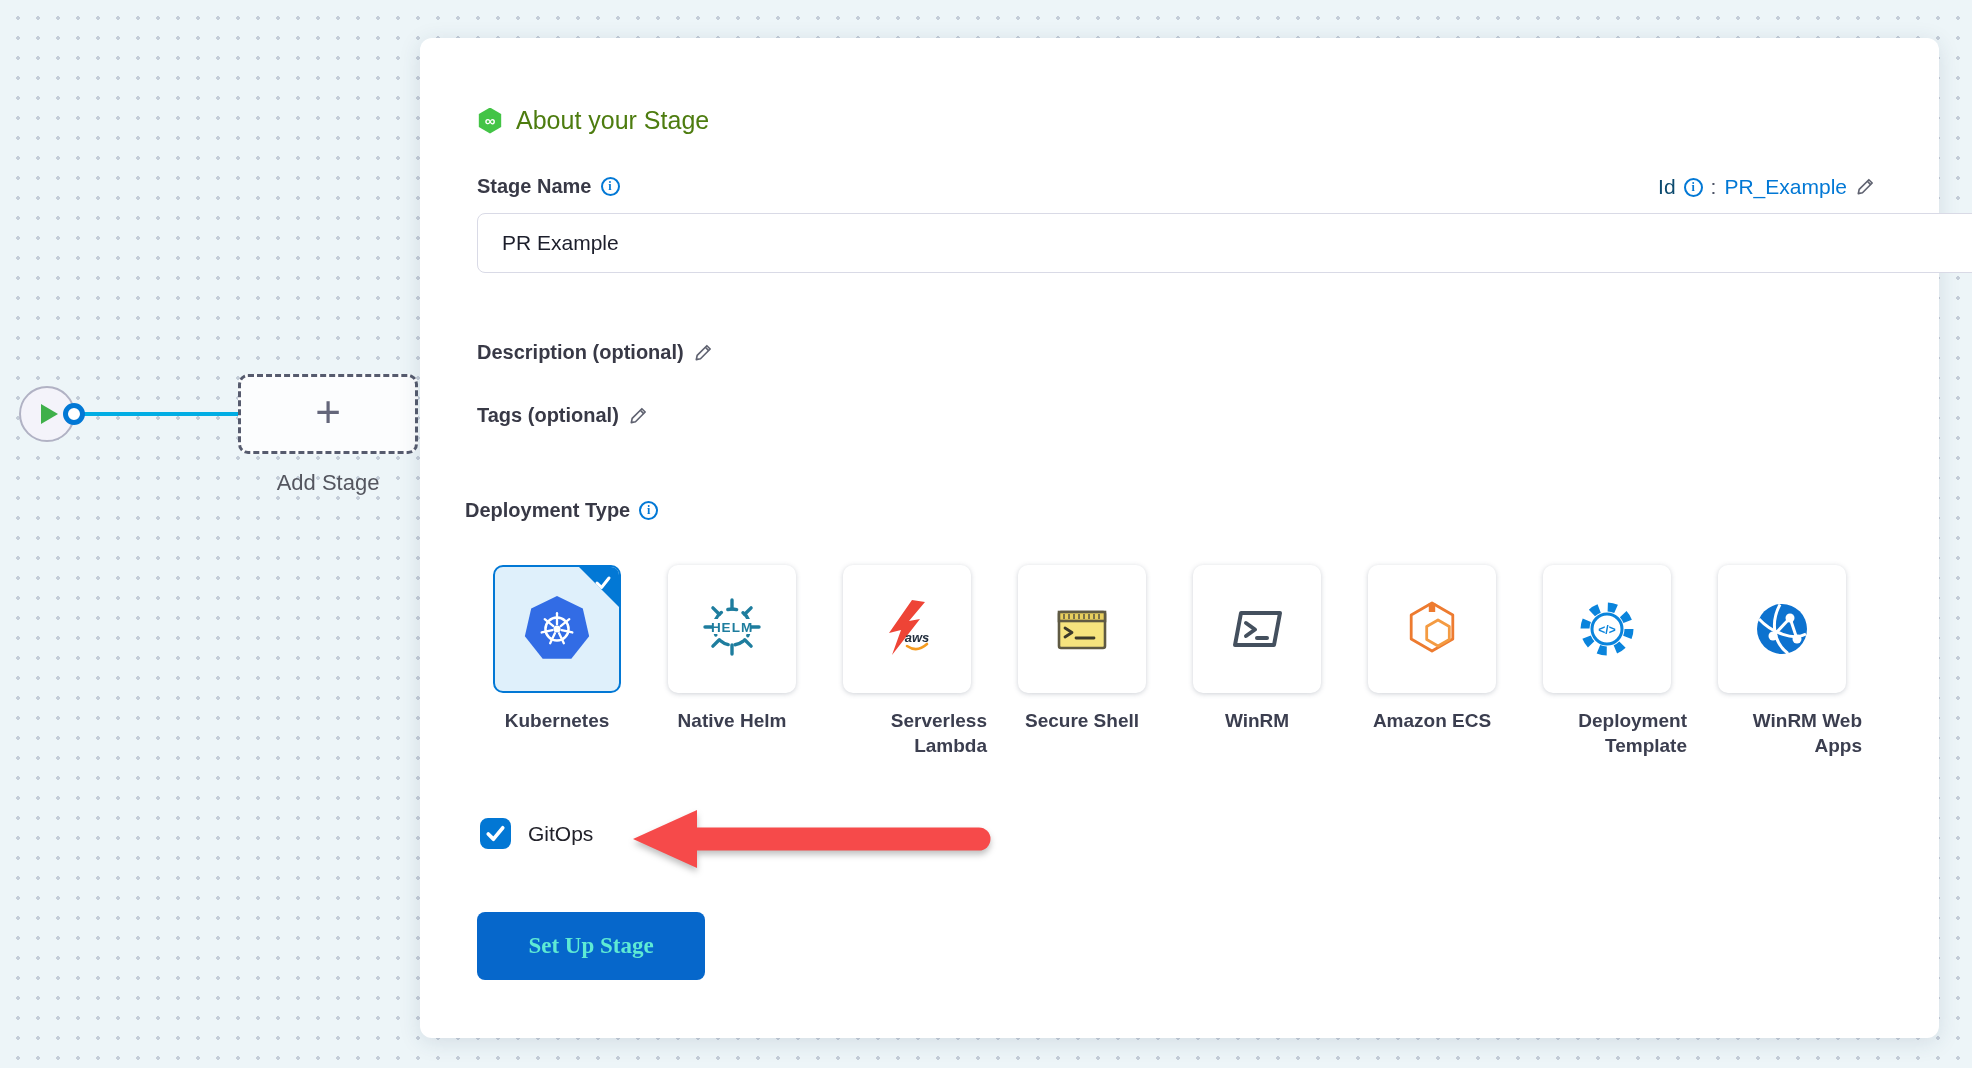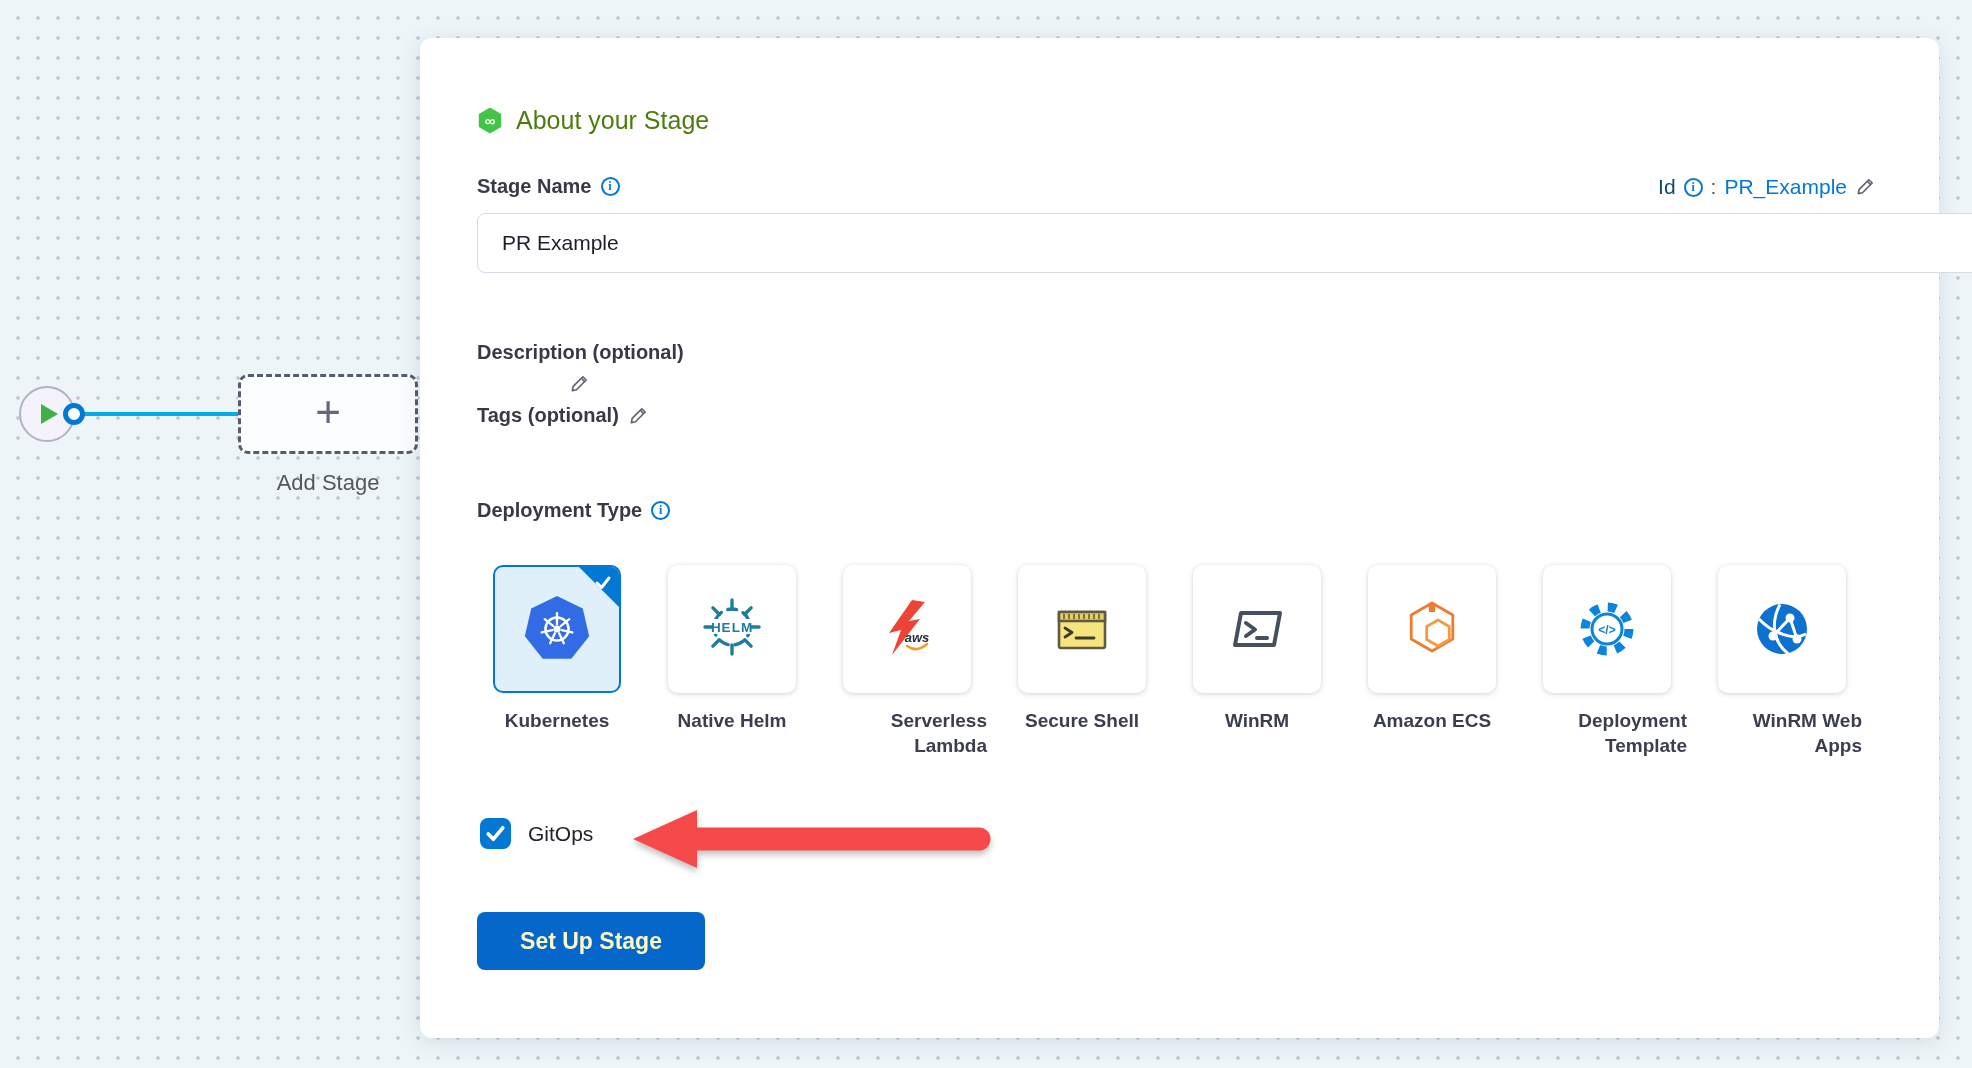--- a/index.html
+++ b/index.html
@@ -41,45 +41,45 @@
     font-size:12px;font-weight:700;display:inline-flex;align-items:center;justify-content:center;
     font-family:"Liberation Serif","DejaVu Serif",serif;cursor:pointer;}
   .id-row{position:absolute;right:62px;top:137px;display:flex;align-items:center;gap:8px;}
   .id-label{font-size:21px;color:#0c4a6e;}
   .id-sep{font-size:21px;color:#4d5366;}
   .id-value{font-size:21px;color:#0278d5;cursor:pointer;}
   .pencil{cursor:pointer;display:inline-flex;}
   .name-input{position:absolute;left:57px;top:175px;width:1536px;height:60px;border:1px solid #d9dae6;
     border-radius:8px;font-size:21px;color:#1c1e2b;padding:0 24px;outline:none;background:#fff;
     font-family:inherit;}
-  .desc-row{position:absolute;left:57px;top:303px;flex-direction:column;}
+  .desc-row{position:absolute;left:57px;top:303px;}
   .tags-row{position:absolute;left:57px;top:366px;}
-  .deploy-row{position:absolute;left:57px;top:461px;}
+  .deploy-row{position:absolute;left:45px;top:461px;}
   
   .cards{position:absolute;left:57px;top:527px;display:flex;gap:15px;}
   .card-item{width:160px;display:flex;flex-direction:column;align-items:center;}
   .card{width:128px;height:128px;background:#fff;border-radius:10px;position:relative;cursor:pointer;
     box-shadow:0 1px 5px rgba(80,90,110,.28);display:flex;align-items:center;justify-content:center;
     overflow:hidden;}
   .card.selected{background:#dff0fb;border:2px solid #0278d5;box-shadow:none;}
   .sel-corner{position:absolute;top:0;right:0;width:0;height:0;
     border-top:40px solid #0278d5;border-left:40px solid transparent;}
   .sel-check{position:absolute;top:3px;right:3px;}
   .card-label{margin-top:16px;font-size:19px;font-weight:700;color:#3b3e4f;text-align:right;line-height:1.3;}
   .k8s-hept{width:66px;height:66px;background:#326ce5;display:flex;align-items:center;justify-content:center;
     clip-path:polygon(50% 0,89.1% 18.8%,98.7% 61.1%,71.7% 95.1%,28.3% 95.1%,1.3% 61.1%,10.9% 18.8%);}
   
   .gitops-row{position:absolute;left:60px;top:780px;display:flex;align-items:center;gap:17px;}
   .checkbox{width:31px;height:31px;border-radius:8px;background:#0277d4;display:flex;align-items:center;
     justify-content:center;cursor:pointer;}
   .gitops-label{font-size:21px;color:#22222a;}
   .red-arrow{position:absolute;left:205px;top:762px;filter:drop-shadow(0 4px 3px rgba(0,0,0,.25));}
   
-  .setup-btn{position:absolute;left:57px;top:874px;width:228px;height:58px;background:#0667cb;border:none;
-    border-radius:8px;color:#fef9c3;font-size:23px;font-weight:700;cursor:pointer;font-family:Liberation Sans, sans-serif;}
+  .setup-btn{position:absolute;left:57px;top:874px;width:228px;height:68px;background:#0667cb;border:none;
+    border-radius:8px;color:#5eead4;font-size:23px;font-weight:700;cursor:pointer;font-family:Liberation Serif, serif;}
 </style>
 </head>
 <body>
 
 <div class="connector-line"></div>
 <div class="play-circle">
   <div class="play-tri"></div>
 </div>
 <div class="connector-node"></div>
 <div class="add-stage-box">

